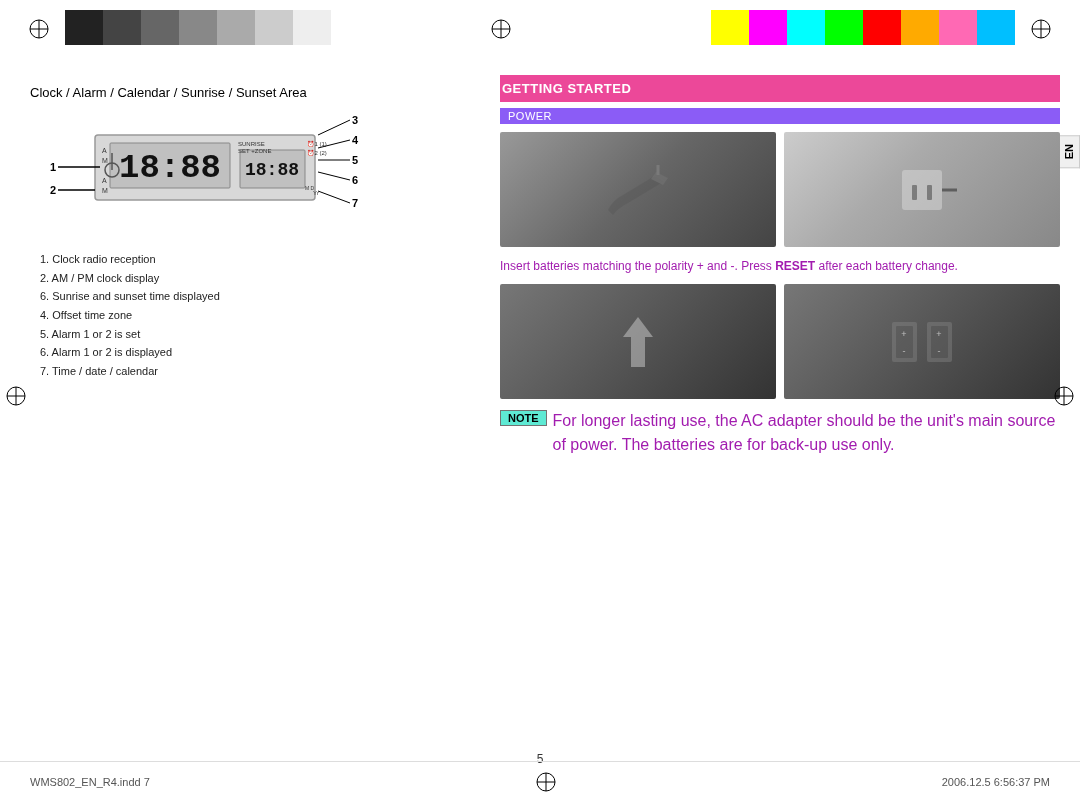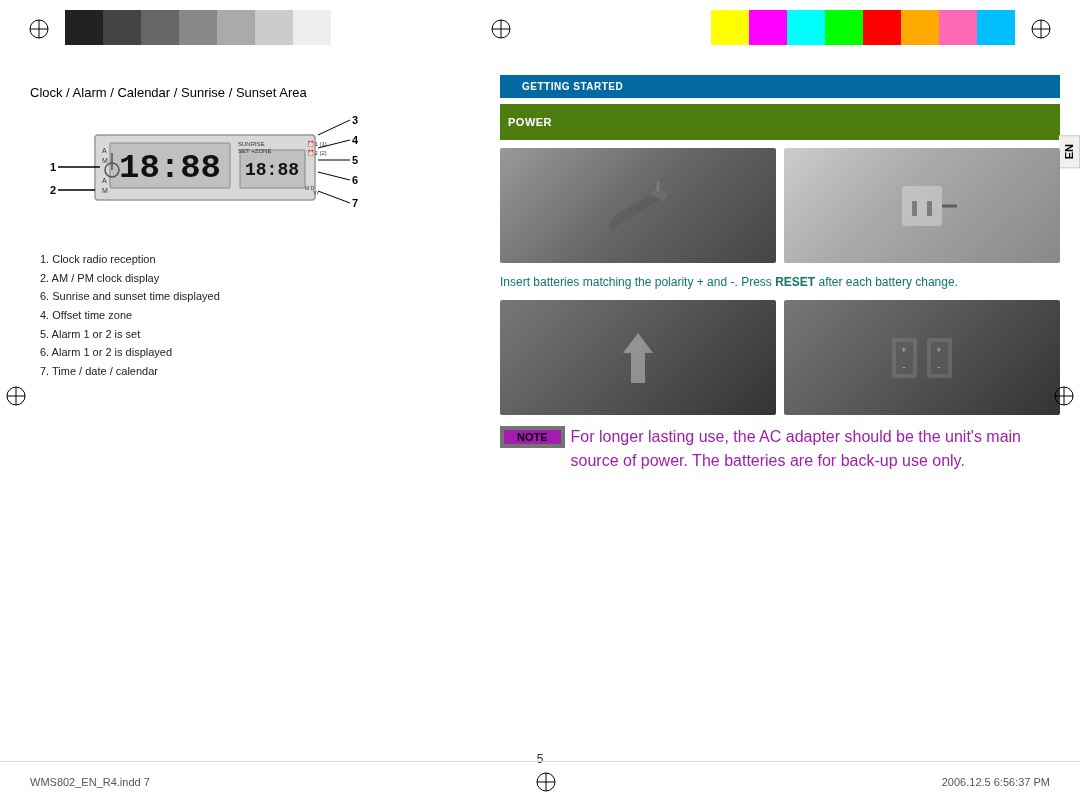--- a/index.html
+++ b/index.html
@@ -111,35 +111,35 @@
       writing-mode: vertical-rl;
       text-orientation: mixed;
       transform: rotate(180deg);
       padding: 8px 4px;
       font-size: 11px;
       font-weight: bold;
     }
 
     
     .getting-started-header {
-      background: #0369a1;
+      background: #ec4899;
       color: #fff;
-      font-size: 10px;
+      font-size: 13px;
       font-weight: bold;
-      padding: 6px 22px;
+      padding: 6px 2px;
       margin-bottom: 6px;
       letter-spacing: 0.5px;
     }
 
     .power-header {
-      background: #4d7c0f;
+      background: #8b5cf6;
       color: #fff;
       font-size: 11px;
-      font-weight: bold;
-      padding: 12px 8px;
+      font-weight: normal;
+      padding: 2px 8px;
       margin-bottom: 8px;
       letter-spacing: 0.5px;
     }
 
     
     .image-row {
       display: flex;
       gap: 8px;
       margin-bottom: 10px;
     }
@@ -176,42 +176,42 @@
       position: absolute;
       top: 50%;
       left: 50%;
       transform: translate(-50%, -50%);
       opacity: 0.6;
     }
 
     .insert-text {
       font-size: 12px;
       line-height: 1.6;
-      color: #0f766e;
+      color: #a21caf;
       margin-bottom: 8px;
     }
 
     .insert-text strong {
       font-weight: bold;
     }
 
     .note-box {
       display: flex;
       align-items: flex-start;
       gap: 6px;
       margin-top: 8px;
     }
 
     .note-label {
-      background: #a21caf;
+      background: #5eead4;
       font-size: 11px;
       font-weight: bold;
-      padding: 1px 13px;
+      padding: 1px 7px;
       white-space: nowrap;
-      border: 4px solid #737373;
+      border: 1px solid #737373;
       flex-shrink: 0;
       margin-top: 1px;
     }
 
     .note-text {
       font-size: 16px;
       line-height: 1.5;
       color: #a21caf;
     }
 

